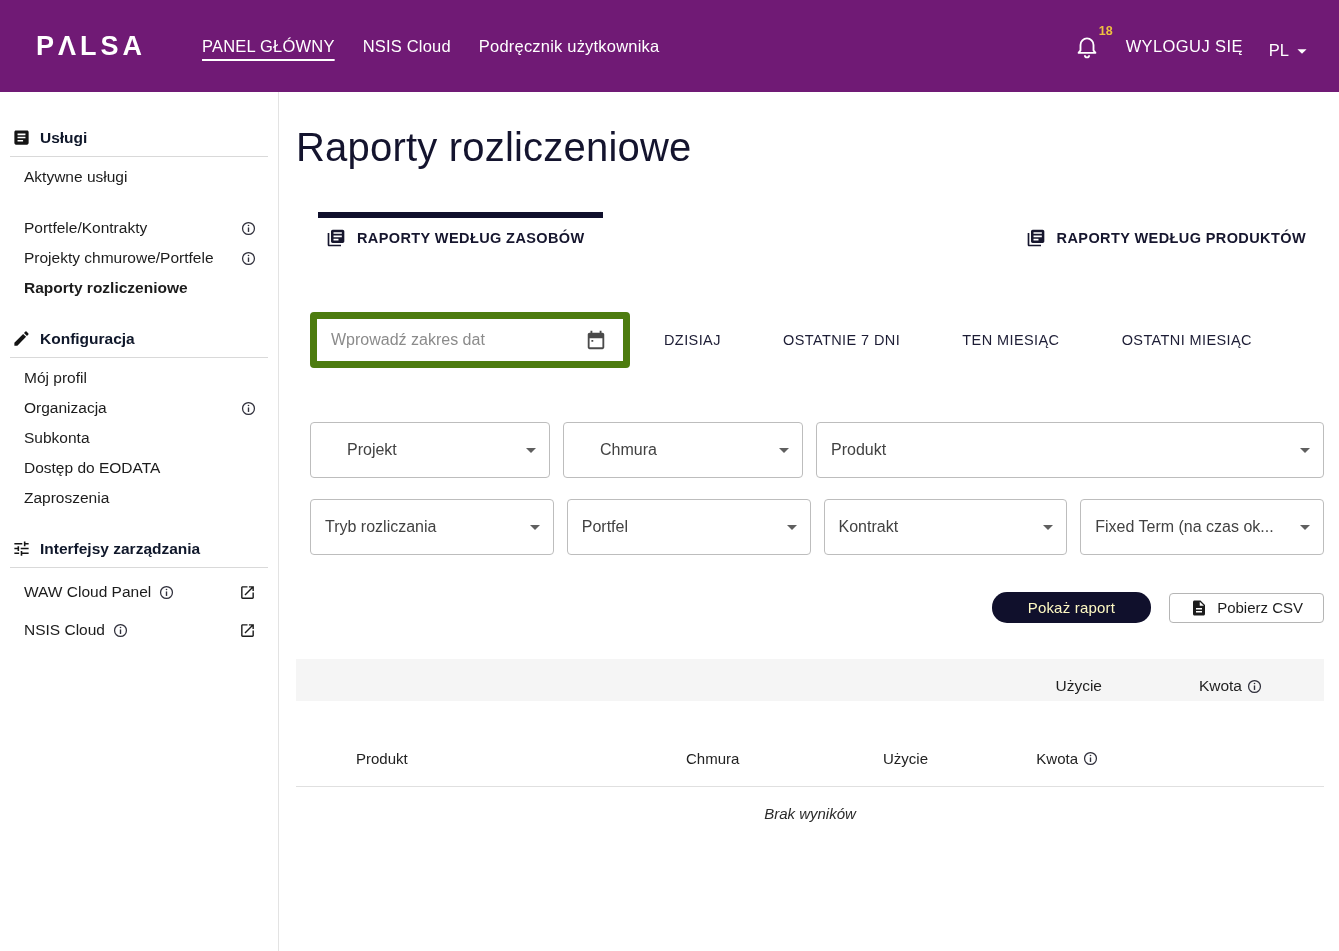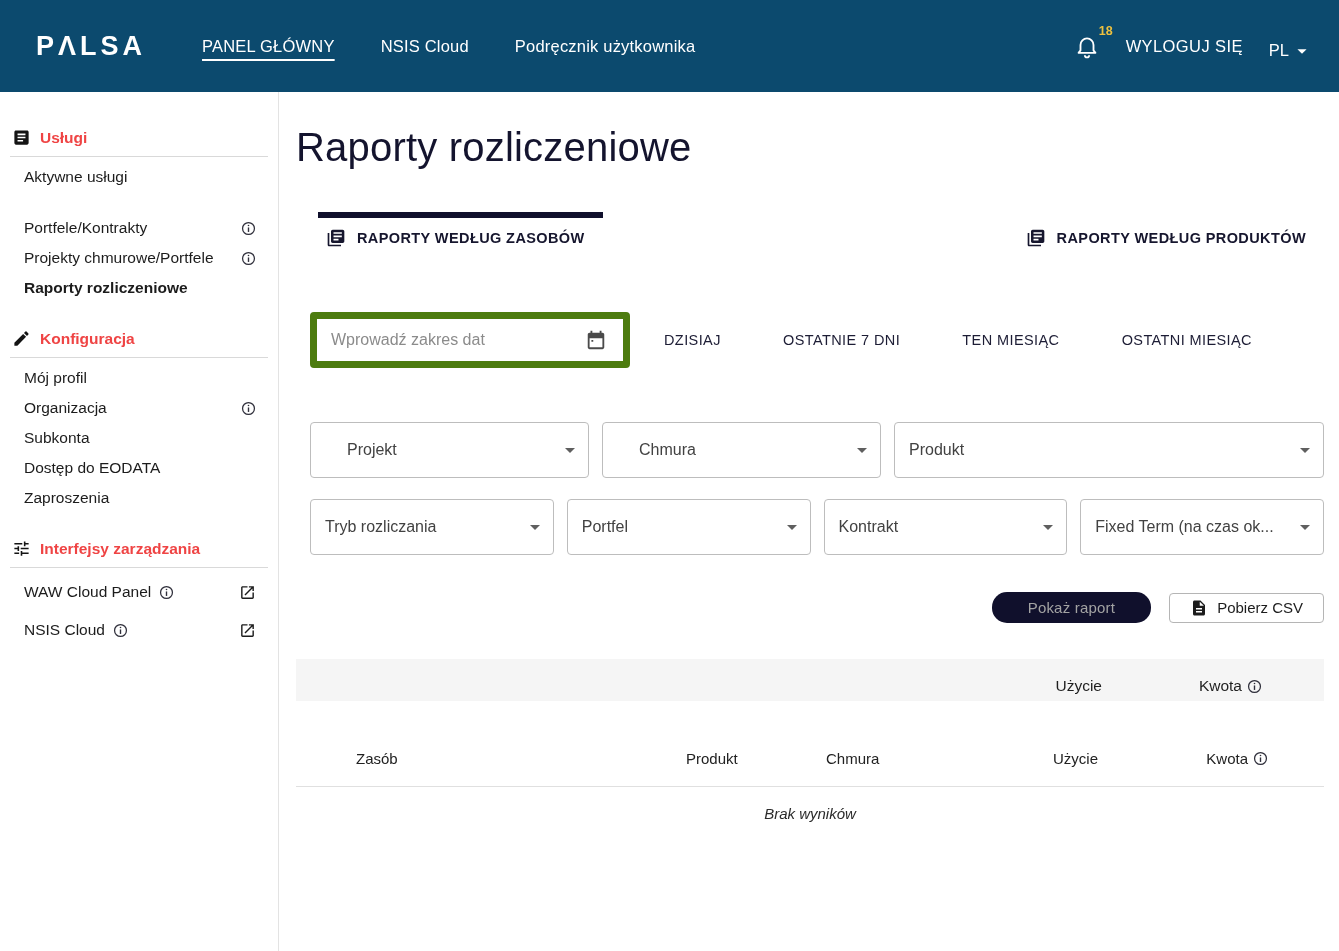--- a/index.html
+++ b/index.html
@@ -1,39 +1,39 @@
 <!DOCTYPE html>
 <html><head>
 <meta charset="utf-8">
 <style>
   * { margin:0; padding:0; box-sizing:border-box; }
   html,body { width:1339px; height:951px; overflow:hidden; background:#fff;
     font-family:"Liberation Sans", sans-serif; color:#1b1b2f; }
 
   
-  .topbar { height:92px; background:#0c4a6e; display:flex; align-items:center; color:#fff; }
+  .topbar { height:92px; background:#701a75; display:flex; align-items:center; color:#fff; }
   .logo { margin-left:36px; font-size:27px; font-weight:700; letter-spacing:4px; cursor:pointer; }
-  .topnav { display:flex; align-items:flex-start; gap:46px; margin-left:56px; }
+  .topnav { display:flex; align-items:flex-start; gap:28px; margin-left:56px; }
   .topnav .navlink { background:none; border:none; color:#fff; font-family:inherit;
     font-size:16.5px; letter-spacing:.2px; cursor:pointer; padding:4px 0; }
   .topnav .navlink.active { text-decoration:underline; text-underline-offset:7px; text-decoration-thickness:1.5px; }
   .topbar-right { margin-left:auto; margin-right:26px; display:flex; align-items:center; gap:26px; }
   .bell-wrap { position:relative; cursor:pointer; display:flex; }
   .badge { position:absolute; top:-9px; right:-13px; color:#eec13f; font-size:12.5px; font-weight:700; }
   .logout { background:none; border:none; color:#fff; font-family:inherit; font-size:16.5px;
     letter-spacing:.4px; cursor:pointer; }
   .lang { background:none; border:none; color:#fff; font-family:inherit; font-size:16.5px;
     display:flex; align-items:center; gap:2px; cursor:pointer;margin-top:9px; }
 
   
   .layout { display:flex; height:859px; }
   .sidebar { width:279px; border-right:1px solid #e3e3e3; padding-top:26px; flex:none; background:#fff; }
   .section { margin-bottom:16px; }
   .section-header { display:flex; align-items:center; gap:9px; font-weight:700; font-size:15.5px;
-    color:#ef4444; margin:0 10px; padding:10px 2px 9px 2px; border-bottom:1px solid #d9d9d9; }
+    color:#0f172a; margin:0 10px; padding:10px 2px 9px 2px; border-bottom:1px solid #d9d9d9; }
   .section-items { padding-top:5px; }
   .sitem { display:flex; align-items:center; width:100%; background:none; border:none; text-align:left;
     font-family:inherit; font-size:15.5px; color:#1c1c1c; padding:6px 22px 6px 24px; cursor:pointer; }
   .sitem.tall { padding-top:10px; padding-bottom:10px; }
   .sitem .lbl { white-space:nowrap; }
   .sitem.active .lbl { font-weight:700; }
   .sitem .sp { flex:1; }
   .sitem .inline-info { margin-left:8px; display:inline-flex; }
   .icon { display:inline-flex; align-items:center; justify-content:center; }
 
@@ -57,24 +57,24 @@
   .quick-btns button { background:none; border:none; font-family:inherit; text-transform:uppercase;
     font-size:14.5px; font-weight:500; letter-spacing:.4px; color:#1d1d35; cursor:pointer; }
 
   .filters { margin:54px 0 0 14px; }
   .frow { display:flex; gap:13px; }
   .frow + .frow { margin-top:21px; }
   .select { height:56px; border:1px solid #bdbdbd; border-radius:4px; background:#fff;
     display:flex; align-items:center; padding:0 6px 0 14px; font-family:inherit;
     font-size:16px; color:#424242; cursor:pointer; }
   .select .lbl { flex:1; text-align:left; white-space:nowrap; overflow:hidden; }
-  .w240 { width:279px; flex:none;padding-left:36px; } .grow { flex:1; }
+  .w240 { width:240px; flex:none;padding-left:36px; } .grow { flex:1; }
 
   .actions { display:flex; justify-content:flex-end; align-items:center; gap:18px; margin-top:37px; }
-  .btn-primary { background:#10102c; color:#a3a3a3; border:none; border-radius:15px; font-family:inherit;
+  .btn-primary { background:#10102c; color:#fef9c3; border:none; border-radius:15px; font-family:inherit;
     font-size:15px; letter-spacing:.2px; padding:7px 36px; cursor:pointer; }
   .btn-outline { background:#fff; color:#1c1c1c; border:1px solid #b5b5b5; border-radius:4px;
     font-family:inherit; font-size:15px; padding:5px 20px; display:flex; align-items:center; gap:9px; cursor:pointer; }
 
   .summary { margin-top:36px; background:#f5f5f5; }
   .srow { display:grid; grid-template-columns:1fr 170px 160px; align-items:center; padding-right:62px; }
   .srow.head { padding-top:18px; padding-bottom:6px; font-size:15.5px; color:#1f1f1f; }
   .srow.total { padding-top:12px; padding-bottom:20px; font-size:16.5px; color:#161616; }
   .srow .r { text-align:right; }
   .srow .with-info { display:flex; justify-content:flex-end; align-items:center; gap:5px; }
@@ -380,21 +380,20 @@
                 <rect x="10.9" y="10.3" width="2.2" height="7.2" fill="#2e2e3a"></rect>
                 <circle cx="12" cy="7.2" r="1.3" fill="#2e2e3a"></circle>
               </svg>
           </span>
         </span>
       </div>
     </div>
 
     <div class="rtable">
       <div class="thead">
-        <span>Zasób</span>
         <span>Produkt</span>
         <span>Chmura</span>
         <span class="r">Użycie</span>
         <span class="with-info">
           <span>Kwota</span>
           <span class="icon">
             <svg viewBox="0 0 24 24" width="15" height="15">
                 <circle cx="12" cy="12" r="9.5" fill="none" stroke="#2e2e3a" stroke-width="2"></circle>
                 <rect x="10.9" y="10.3" width="2.2" height="7.2" fill="#2e2e3a"></rect>
                 <circle cx="12" cy="7.2" r="1.3" fill="#2e2e3a"></circle>

